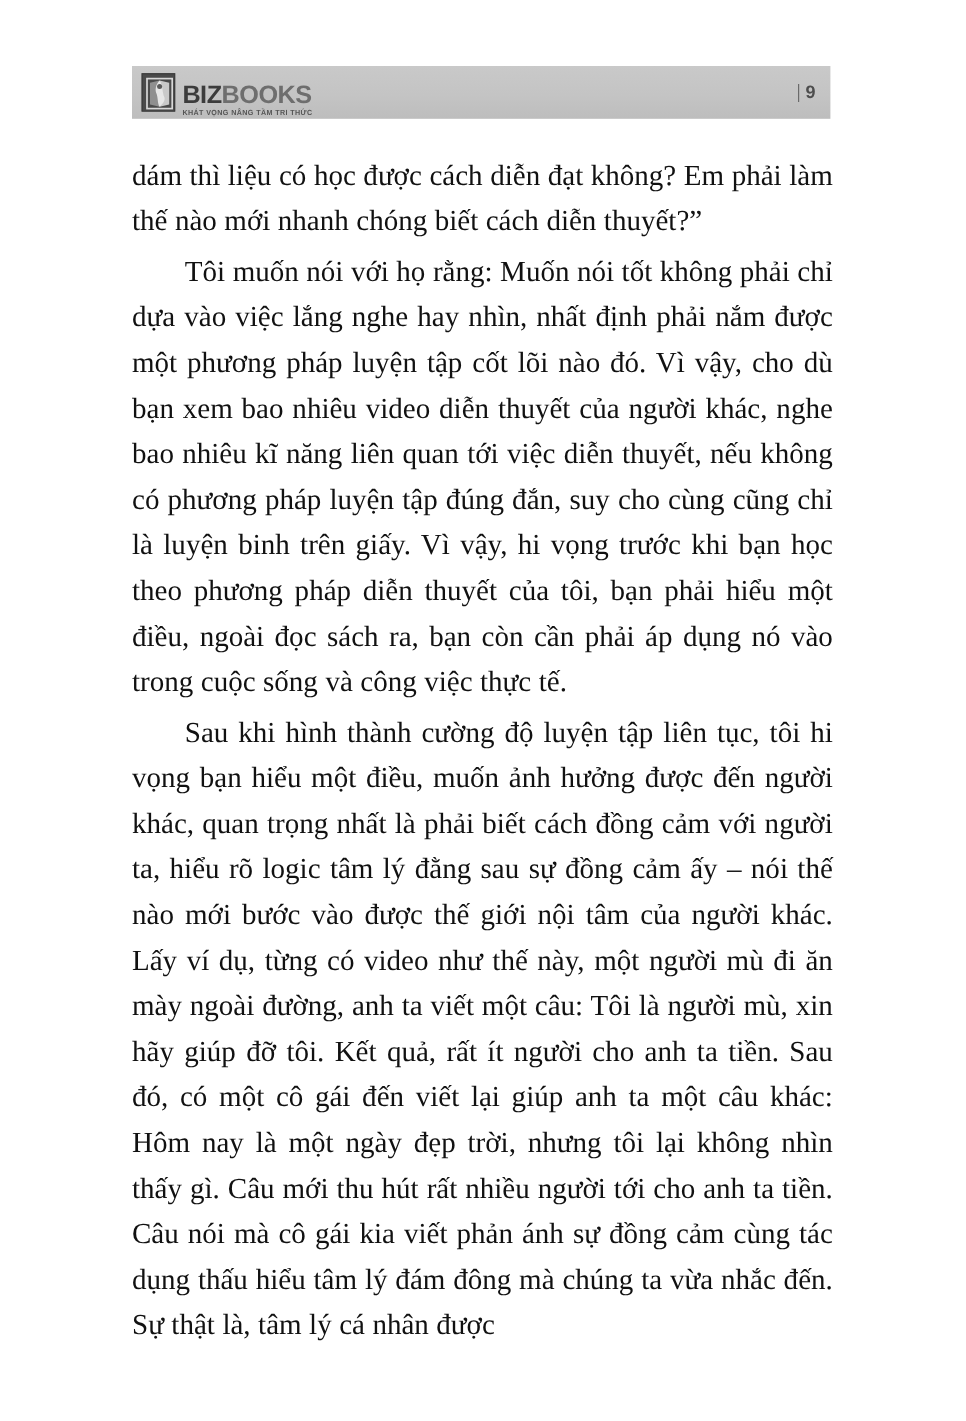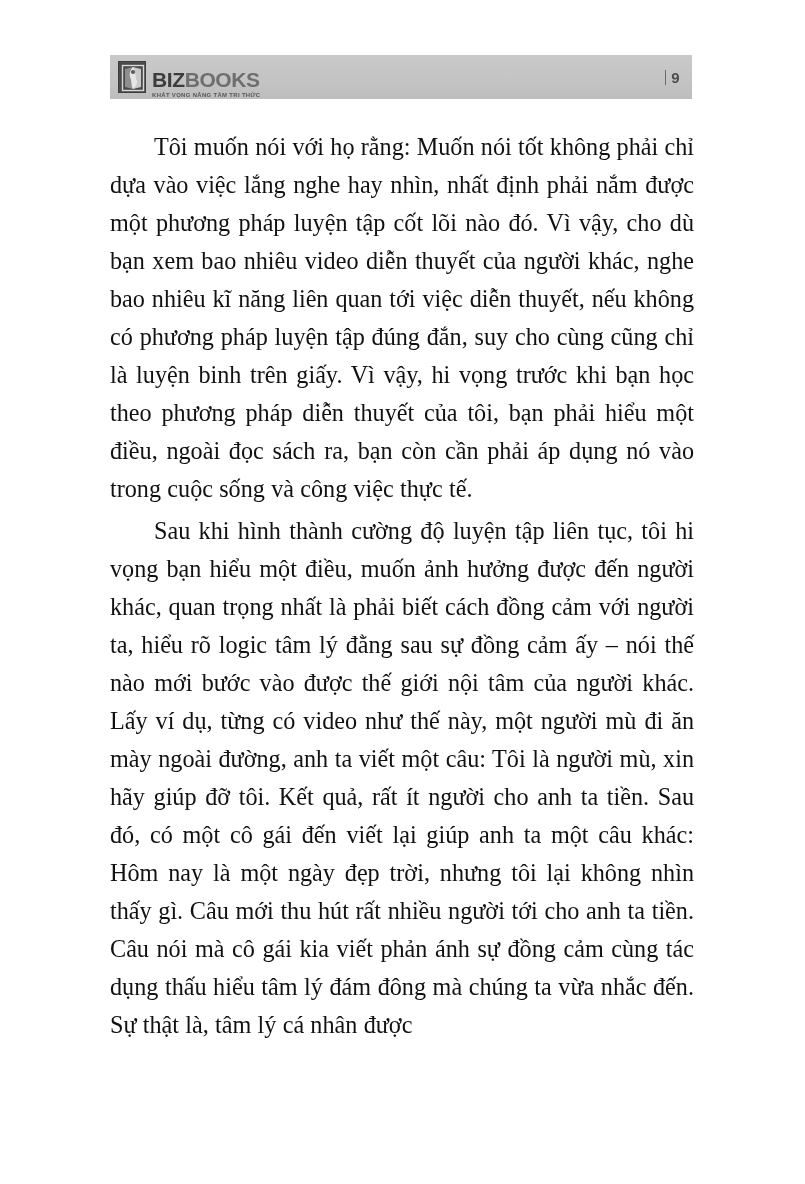--- a/index.html
+++ b/index.html
@@ -155,17 +155,18 @@
     </div>
 
     <div class="folio">
       <span class="rule"></span>
       <span>9</span>
     </div>
 
   </div>
 
   <div class="body-text">
+    <p>dám thì liệu có học được cách diễn đạt không? Em phải làm thế nào mới nhanh chóng biết cách diễn thuyết?”</p>
     <p class="indent">Tôi muốn nói với họ rằng: Muốn nói tốt không phải chỉ dựa vào việc lắng nghe hay nhìn, nhất định phải nắm được một phương pháp luyện tập cốt lõi nào đó. Vì vậy, cho dù bạn xem bao nhiêu video diễn thuyết của người khác, nghe bao nhiêu kĩ năng liên quan tới việc diễn thuyết, nếu không có phương pháp luyện tập đúng đắn, suy cho cùng cũng chỉ là luyện binh trên giấy. Vì vậy, hi vọng trước khi bạn học theo phương pháp diễn thuyết của tôi, bạn phải hiểu một điều, ngoài đọc sách ra, bạn còn cần phải áp dụng nó vào trong cuộc sống và công việc thực tế.</p>
     <p class="indent">Sau khi hình thành cường độ luyện tập liên tục, tôi hi vọng bạn hiểu một điều, muốn ảnh hưởng được đến người khác, quan trọng nhất là phải biết cách đồng cảm với người ta, hiểu rõ logic tâm lý đằng sau sự đồng cảm ấy – nói thế nào mới bước vào được thế giới nội tâm của người khác. Lấy ví dụ, từng có video như thế này, một người mù đi ăn mày ngoài đường, anh ta viết một câu: Tôi là người mù, xin hãy giúp đỡ tôi. Kết quả, rất ít người cho anh ta tiền. Sau đó, có một cô gái đến viết lại giúp anh ta một câu khác: Hôm nay là một ngày đẹp trời, nhưng tôi lại không nhìn thấy gì. Câu mới thu hút rất nhiều người tới cho anh ta tiền. Câu nói mà cô gái kia viết phản ánh sự đồng cảm cùng tác dụng thấu hiểu tâm lý đám đông mà chúng ta vừa nhắc đến. Sự thật là, tâm lý cá nhân được</p>
   </div>
 
 </div>
 
 </body></html>

